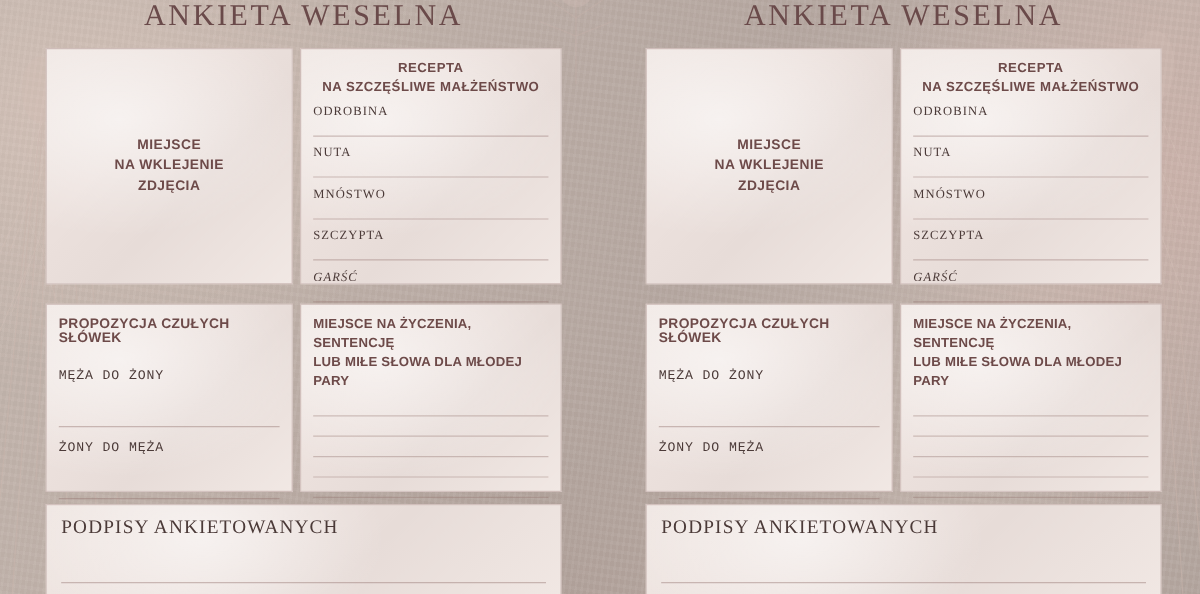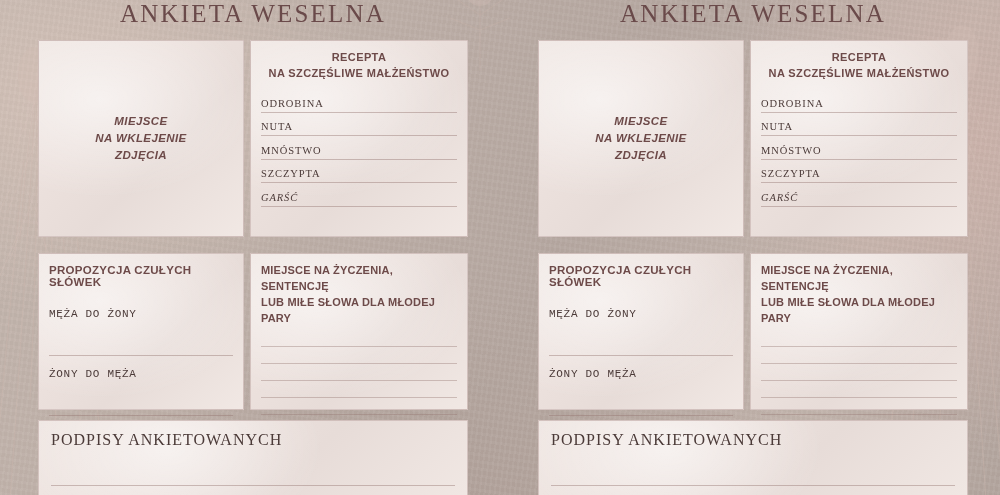--- a/index.html
+++ b/index.html
@@ -83,21 +83,20 @@
   }
 
   .photo-box {
     left: 0;
     top: 40px;
     width: 206px;
     height: 197px;
     display: flex;
     align-items: center;
     justify-content: center;
-    font-style: italic;
   }
   .photo-label {
     text-align: center;
     font-family: "Liberation Sans", sans-serif;
     font-weight: bold;
     font-size: 11.5px;
     letter-spacing: .4px;
     line-height: 1.45;
     color: #6d4a49;
     text-transform: uppercase;
@@ -112,29 +111,29 @@
   }
   .recipe-title {
     text-align: center;
     font-family: "Liberation Sans", sans-serif;
     font-weight: bold;
     font-size: 11px;
     letter-spacing: .4px;
     line-height: 1.45;
     color: #6d4a49;
     text-transform: uppercase;
-    margin-bottom: 16px;
+    margin-bottom: 6px;
   }
   .ingredient {
     font-family: "Liberation Serif", serif;
     font-size: 10.5px;
     letter-spacing: .9px;
     color: #4b3a38;
     text-transform: uppercase;
-    padding-bottom: 3px;
+    padding-bottom: 14px;
     border-bottom: 1px solid rgba(150,120,115,0.45);
     margin-bottom: 8.5px;
   }
   .ingredient:last-child { margin-bottom: 0; font-style: italic; }
 
   .pet-box {
     left: 0;
     top: 253px;
     width: 206px;
     height: 157px;

